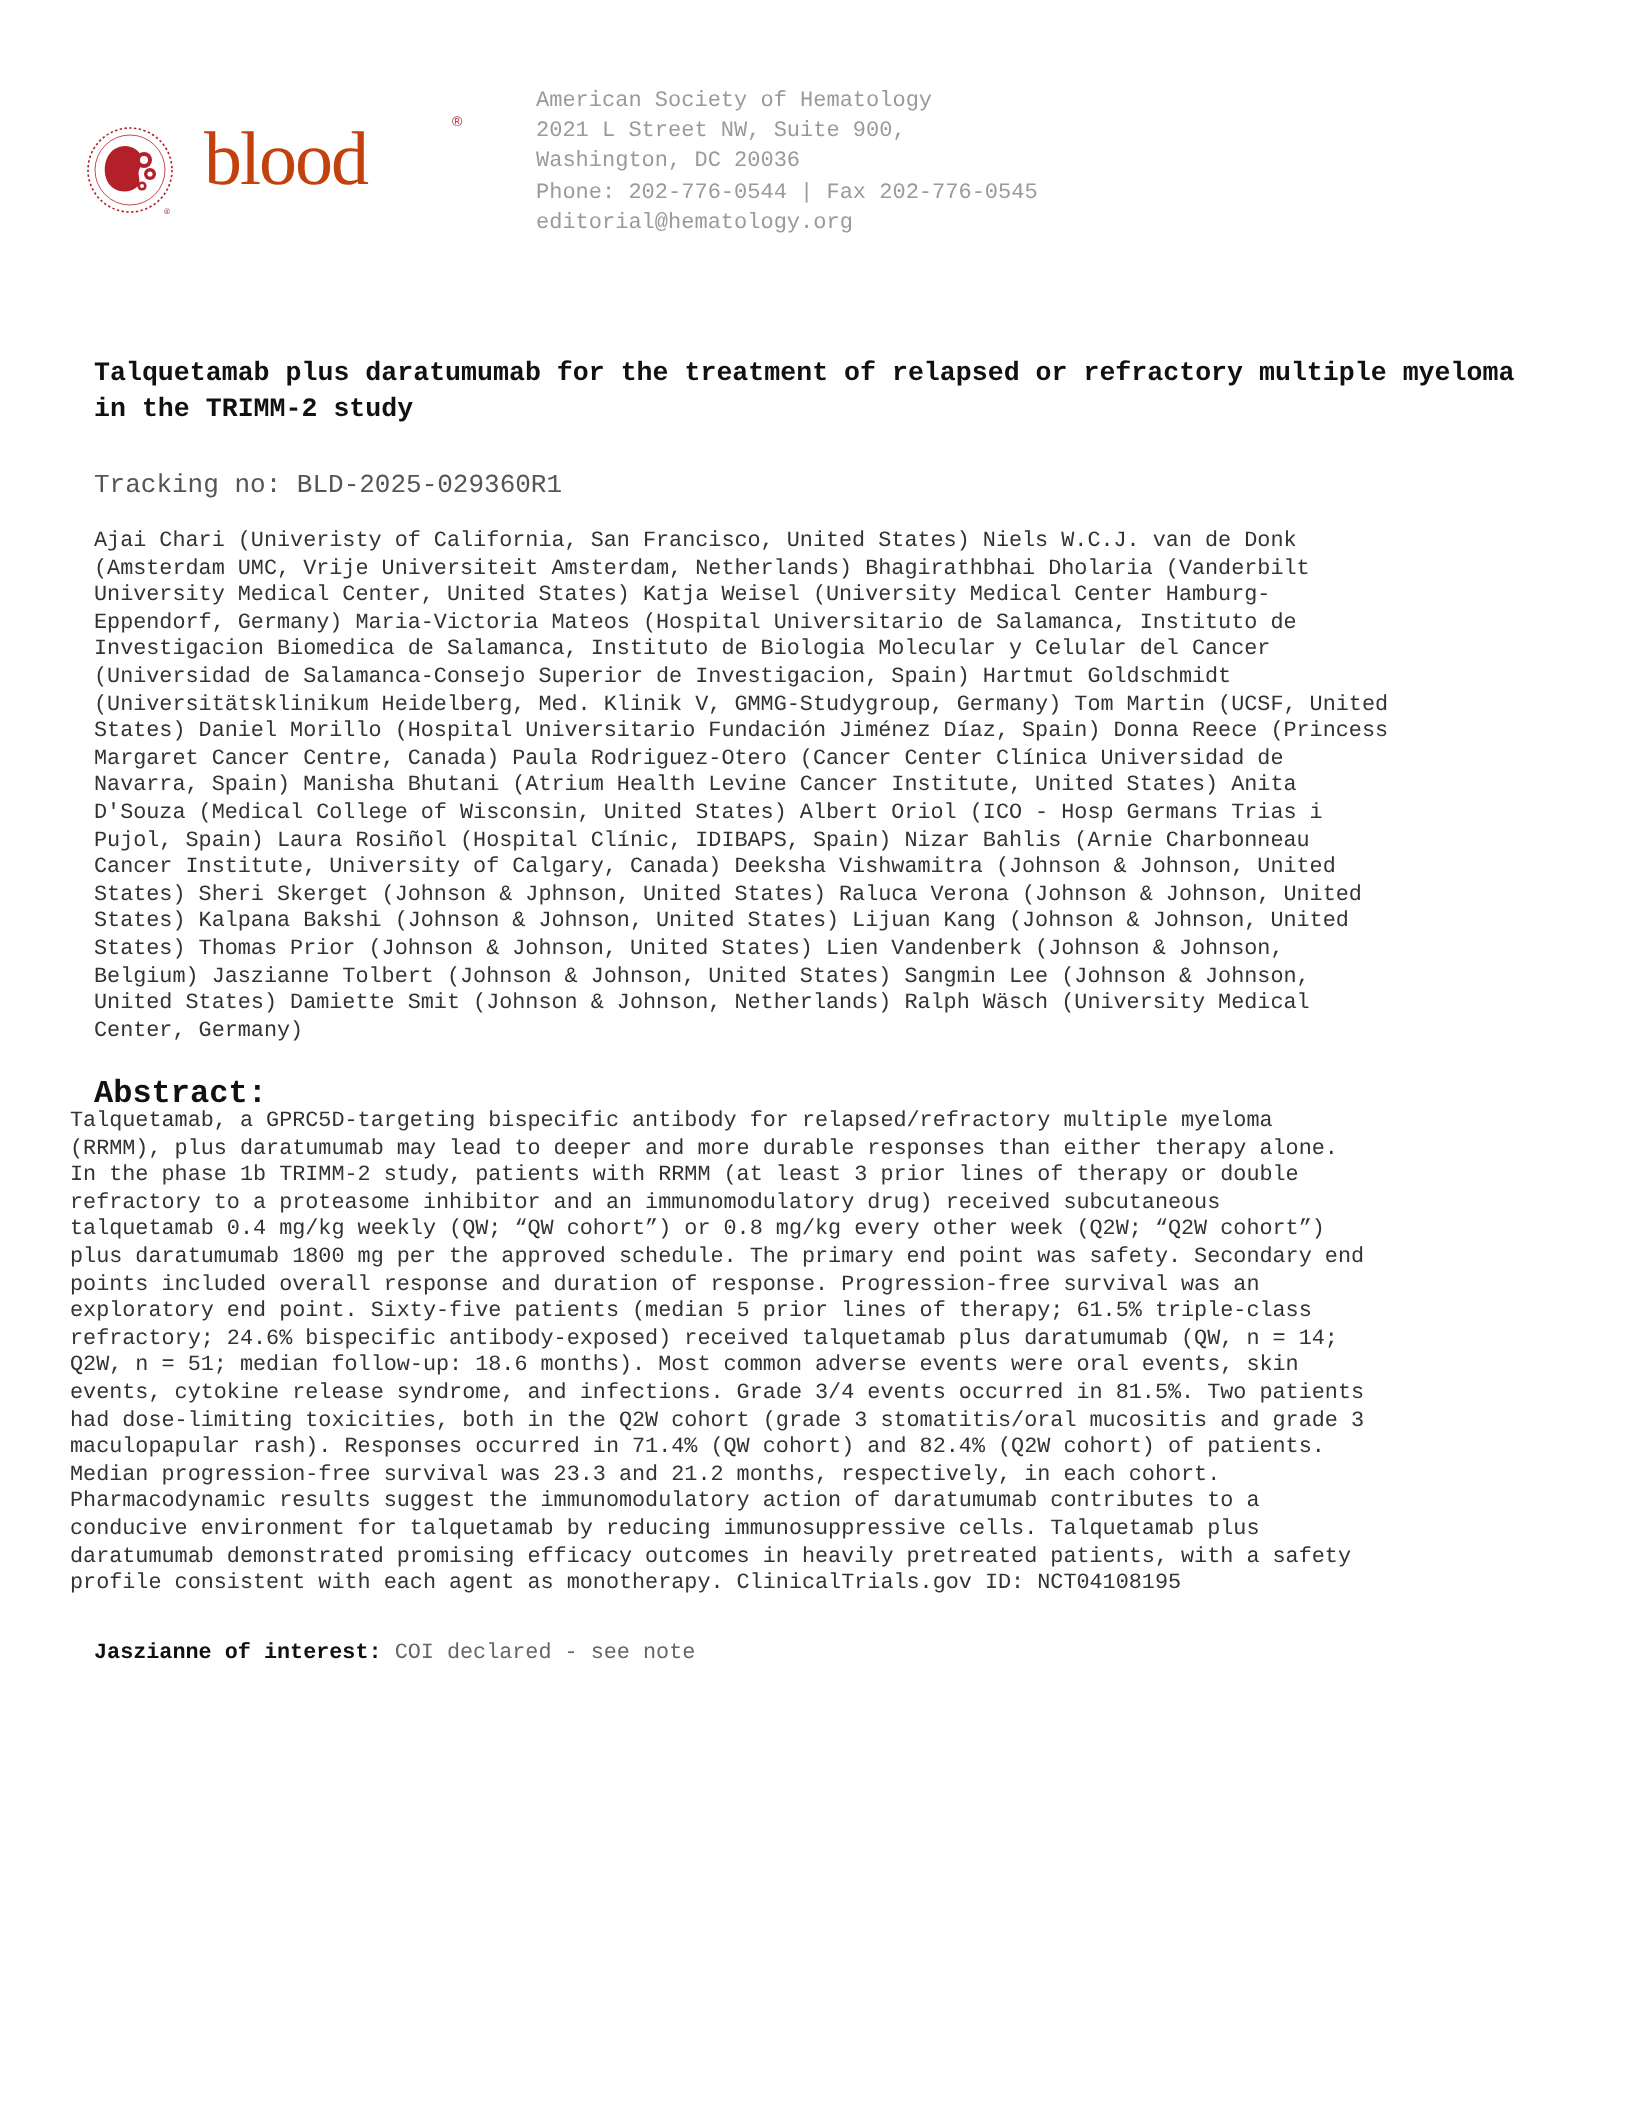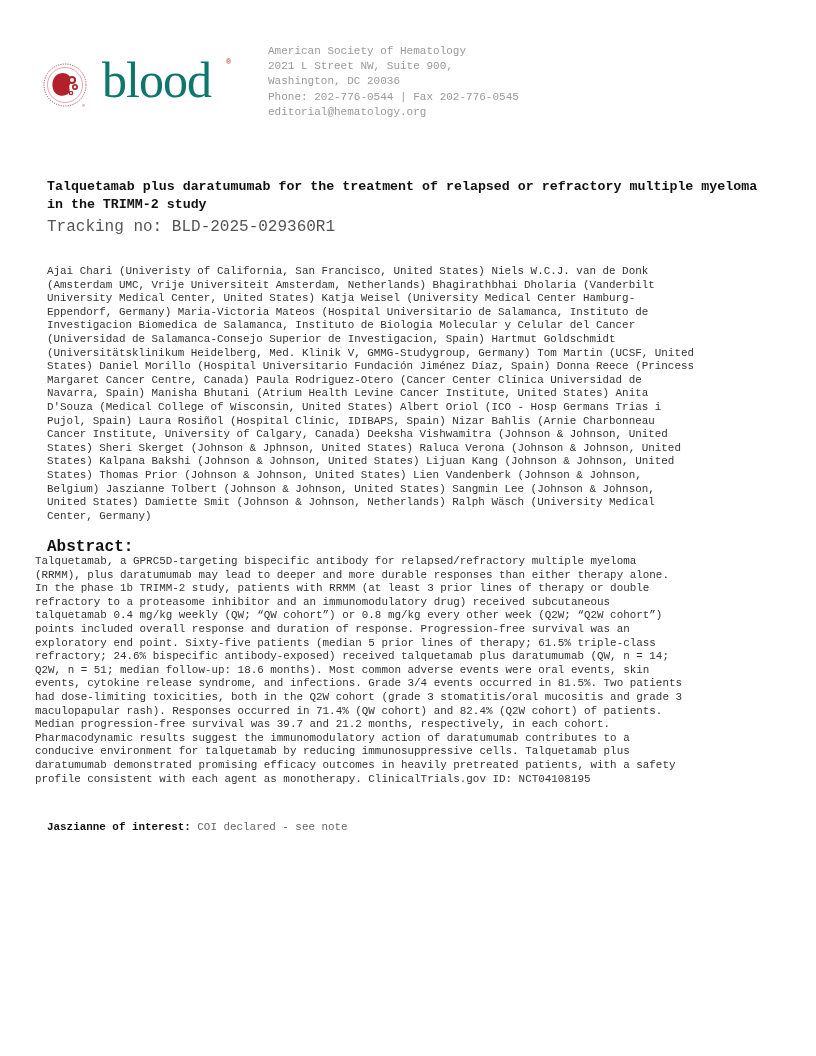--- a/index.html
+++ b/index.html
@@ -34,23 +34,23 @@
       left: 2px;
       top: 8px;
       width: 46px;
       height: 46px;
     }
     .logo-word {
       position: absolute;
       left: 62px;
       top: -6px;
       font-family: "Liberation Serif", "DejaVu Serif", serif;
-      font-size: 50px;
+      font-size: 38px;
       line-height: 64px;
-      color: #0f766e;
+      color: #c2410c;
       letter-spacing: -1px;
     }
     .logo-reg {
       position: absolute;
       left: 186px;
       top: 4px;
       font-family: "Liberation Sans", sans-serif;
       font-size: 7px;
       color: #b3202a;
     }
@@ -73,22 +73,22 @@
       font-family: "Liberation Mono", "DejaVu Sans Mono", monospace;
       font-weight: bold;
       font-size: 13.3px;
       line-height: 18px;
       color: #111111;
       margin: 0;
     }
     .tracking {
       position: absolute;
       left: 47px;
-      top: 220px;
-      font-size: 16px;
+      top: 236px;
+      font-size: 13px;
       line-height: 14px;
       color: #555555;
       white-space: nowrap;
     }
     .authors {
       position: absolute;
       left: 47px;
       top: 265px;
       width: 730px;
       font-size: 10.9px;
@@ -194,28 +194,29 @@
   <span class="line">Center, Germany)</span>
 </div>
 
 <div class="abstract-label">Abstract:</div>
 <div class="abstract-body">
   <span class="line">Talquetamab, a GPRC5D-targeting bispecific antibody for relapsed/refractory multiple myeloma</span>
   <span class="line">(RRMM), plus daratumumab may lead to deeper and more durable responses than either therapy alone.</span>
   <span class="line">In the phase 1b TRIMM-2 study, patients with RRMM (at least 3 prior lines of therapy or double</span>
   <span class="line">refractory to a proteasome inhibitor and an immunomodulatory drug) received subcutaneous</span>
   <span class="line">talquetamab 0.4 mg/kg weekly (QW; “QW cohort”) or 0.8 mg/kg every other week (Q2W; “Q2W cohort”)</span>
+  <span class="line">plus daratumumab 1800 mg per the approved schedule. The primary end point was safety. Secondary end</span>
   <span class="line">points included overall response and duration of response. Progression-free survival was an</span>
   <span class="line">exploratory end point. Sixty-five patients (median 5 prior lines of therapy; 61.5% triple-class</span>
   <span class="line">refractory; 24.6% bispecific antibody-exposed) received talquetamab plus daratumumab (QW, n = 14;</span>
   <span class="line">Q2W, n = 51; median follow-up: 18.6 months). Most common adverse events were oral events, skin</span>
   <span class="line">events, cytokine release syndrome, and infections. Grade 3/4 events occurred in 81.5%. Two patients</span>
   <span class="line">had dose-limiting toxicities, both in the Q2W cohort (grade 3 stomatitis/oral mucositis and grade 3</span>
   <span class="line">maculopapular rash). Responses occurred in 71.4% (QW cohort) and 82.4% (Q2W cohort) of patients.</span>
-  <span class="line">Median progression-free survival was 39.7 and 21.2 months, respectively, in each cohort.</span>
+  <span class="line">Median progression-free survival was 23.3 and 21.2 months, respectively, in each cohort.</span>
   <span class="line">Pharmacodynamic results suggest the immunomodulatory action of daratumumab contributes to a</span>
   <span class="line">conducive environment for talquetamab by reducing immunosuppressive cells. Talquetamab plus</span>
   <span class="line">daratumumab demonstrated promising efficacy outcomes in heavily pretreated patients, with a safety</span>
   <span class="line">profile consistent with each agent as monotherapy. ClinicalTrials.gov ID: NCT04108195</span>
 </div>
 
 <div class="coi">
   <span class="coi-label">Jaszianne of interest</span><span class="coi-label">:</span><span class="coi-value"> COI declared - see note</span>
 </div>
 

